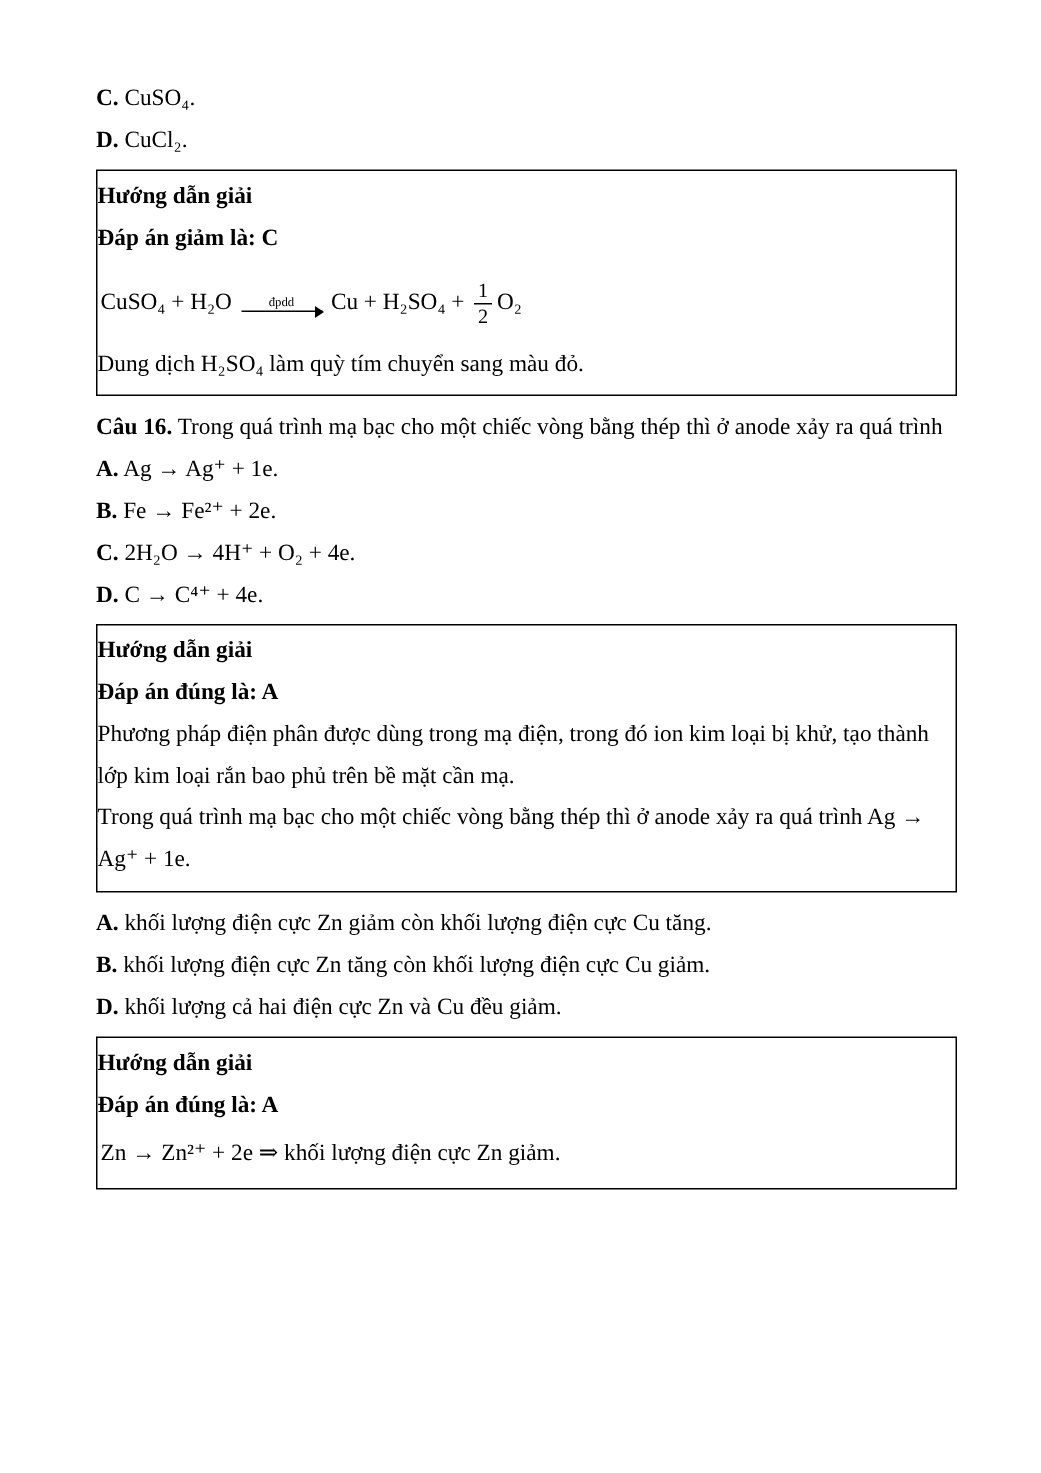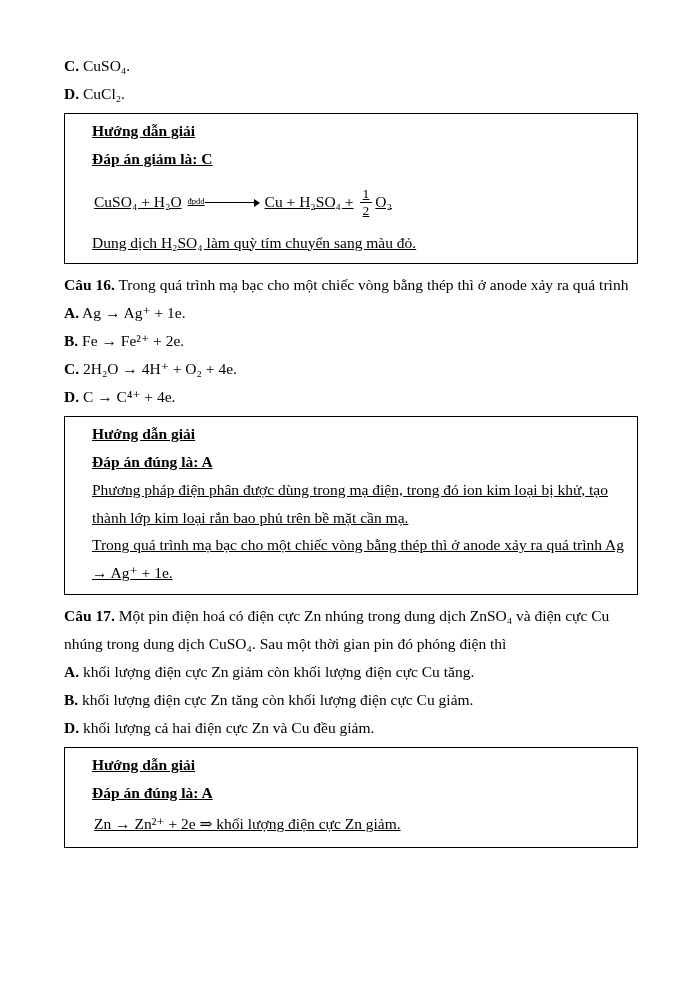--- a/index.html
+++ b/index.html
@@ -8,29 +8,28 @@
     width: 694px; height: 982px;
     font-family: "Liberation Serif", "DejaVu Serif", serif;
     font-size: 15.5px; color: #000;
     overflow: hidden;
   }
   .page { padding: 52px 56px 0 64px; }
   p { margin: 0; line-height: 1.8; }
   b { font-weight: bold; }
   .box {
     border: 1px solid #000;
-    padding: 3px 11px 7px 27px;
+    padding: 3px 11px 7px 0;
     margin: 5px 0 7px 0;
-    text-decoration: underline;
   }
   .equation {
     display: flex; align-items: center; gap: 6px;
     margin: 9px 0 5px 2px; line-height: 1.2; min-height: 42px; text-align: center;
   }
-  .rxn-arrow { display: inline-flex; flex-direction: row; align-items: center; }
+  .rxn-arrow { display: inline-flex; flex-direction: column; align-items: center; }
   .arrow-label { font-size: 8.5px; line-height: 1; margin-bottom: 2px; }
   .arrow-line { position: relative; width: 54px; height: 1px; background: #000; display: block; }
   .arrow-line::after {
     content: ''; position: absolute; right: -1px; top: -3.5px;
     width: 0; height: 0;
     border-left: 6px solid #000;
     border-top: 4px solid transparent;
     border-bottom: 4px solid transparent;
   }
   .frac { display: inline-flex; flex-direction: column; align-items: center; font-size: 13.5px; line-height: 1.2; }
@@ -71,21 +70,20 @@
   <p class="opt"><b>C.</b><span> 2H₂O → 4H⁺ + O₂ + 4e.</span></p>
   <p class="opt"><b>D.</b><span> C → C⁴⁺ + 4e.</span></p>
 
   <div class="box">
     <p><b>Hướng dẫn giải</b></p>
     <p><b>Đáp án đúng là: A</b></p>
     <p>Phương pháp điện phân được dùng trong mạ điện, trong đó ion kim loại bị khử, tạo thành lớp kim loại rắn bao phủ trên bề mặt cần mạ.</p>
     <p>Trong quá trình mạ bạc cho một chiếc vòng bằng thép thì ở anode xảy ra quá trình Ag → Ag⁺ + 1e.</p>
   </div>
 
-  <p class="q"><b>Câu 17.</b><span> Một pin điện hoá có điện cực Zn nhúng trong dung dịch ZnSO₄ và điện cực Cu nhúng trong dung dịch CuSO₄. Sau một thời gian pin đó phóng điện thì</span></p>
   <p class="opt"><b>A.</b><span> khối lượng điện cực Zn giảm còn khối lượng điện cực Cu tăng.</span></p>
   <p class="opt"><b>B.</b><span> khối lượng điện cực Zn tăng còn khối lượng điện cực Cu giảm.</span></p>
   <p class="opt"><b>D.</b><span> khối lượng cả hai điện cực Zn và Cu đều giảm.</span></p>
 
   <div class="box">
     <p><b>Hướng dẫn giải</b></p>
     <p><b>Đáp án đúng là: A</b></p>
     <p class="eq-line">Zn → Zn²⁺ + 2e ⇒ khối lượng điện cực Zn giảm.</p>
   </div>
 

